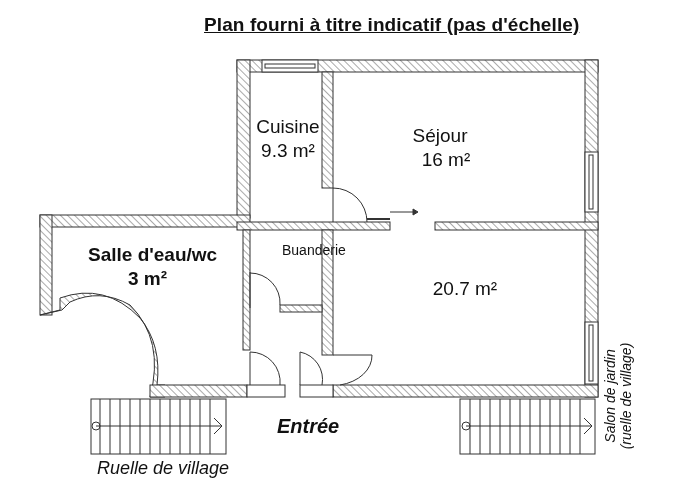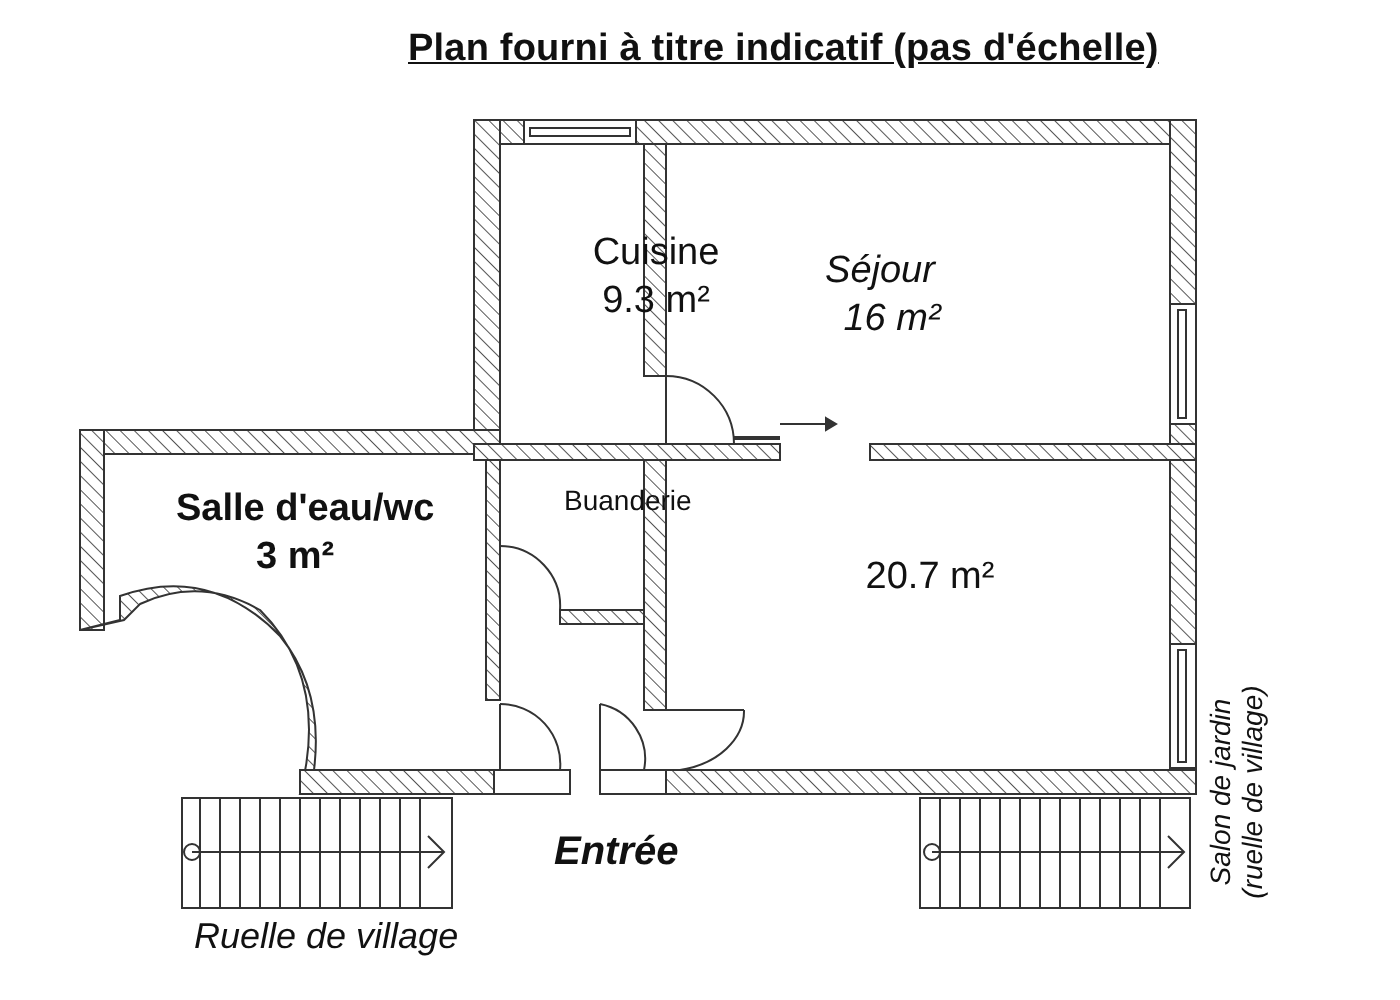--- a/index.html
+++ b/index.html
@@ -123,26 +123,26 @@
         <line x1="580" y1="399" x2="580" y2="454"></line>
     </g>
     <line x1="466" y1="426" x2="592" y2="426"></line>
     <circle cx="466" cy="426" r="4"></circle>
     <polyline points="584,418 592,426 584,434"></polyline>
   </g>
 </svg>
 
 <div class="title">Plan fourni à titre indicatif (pas d'échelle)</div>
 
-<div class="room-label" style="left:252px; top:115px; width:72px;margin-left:40px;">
+<div class="room-label" style="left:252px; top:115px; width:72px;">
   <div>Cuisine</div>
   <div>9.3 m²</div>
 </div>
 
-<div class="room-label" style="left:400px; top:124px; width:80px;font-style:italic;">
+<div class="room-label" style="left:400px; top:124px; width:80px;">
   <div>Séjour</div>
   <div style="padding-left:12px;">16 m²</div>
 </div>
 
 <div class="room-label" style="left:88px; top:243px; text-align:left;font-weight:bold;">
   <div>Salle d'eau/wc</div>
   <div style="padding-left:40px;">3 m²</div>
 </div>
 
 <div class="small-label" style="left:254px; top:242px;margin-left:28px;">Buanderie</div>

